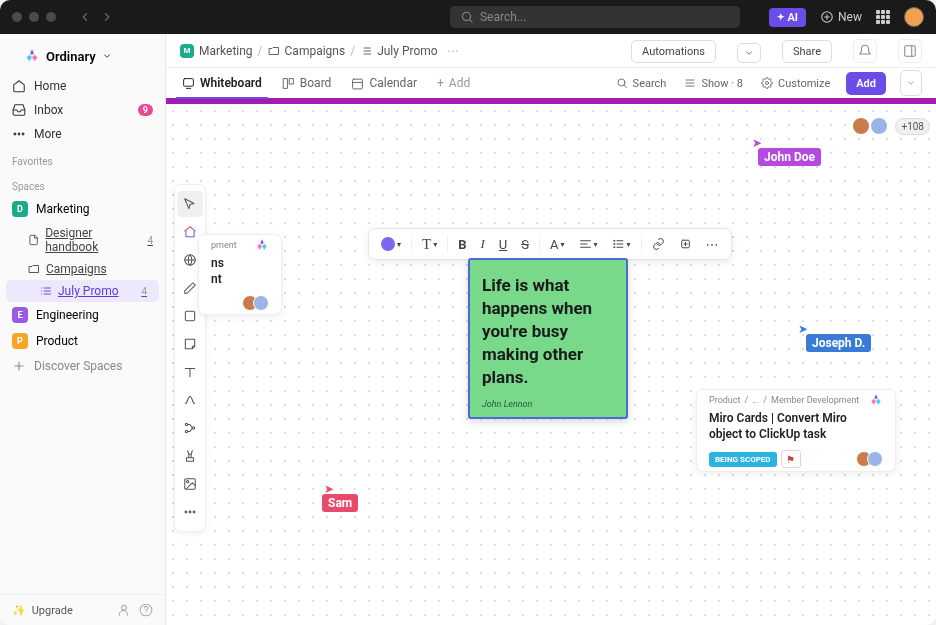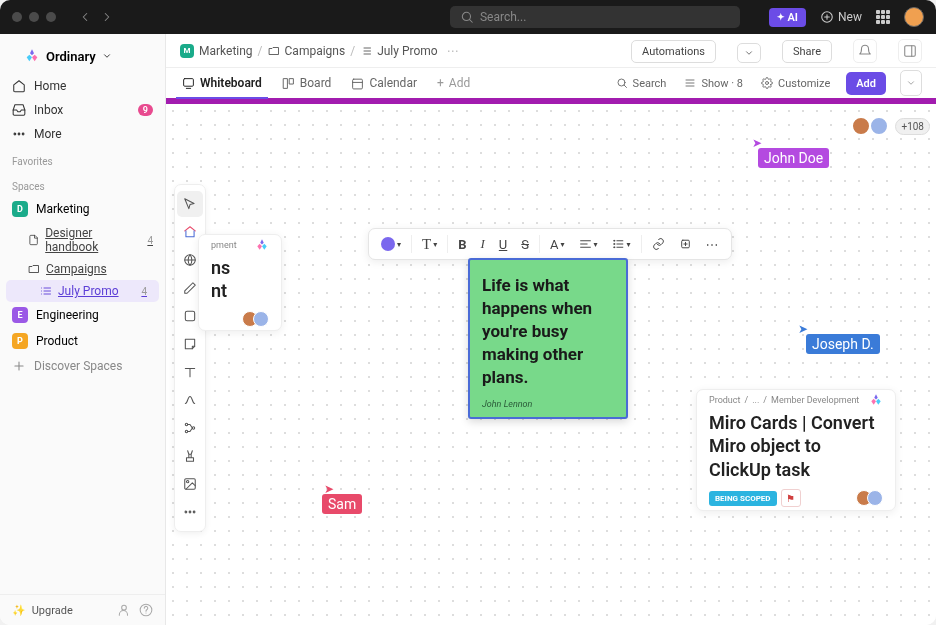--- a/index.html
+++ b/index.html
@@ -66,31 +66,31 @@
 .color-dot { width: 14px; height: 14px; border-radius: 50%; background: #7b68ee; }
 
 .note { position: absolute; left: 302px; top: 154px; width: 160px; background: #78d98a; border: 2px solid #4a6bd6; border-radius: 3px; padding: 14px 12px 8px; box-shadow: 0 3px 8px rgba(0,0,0,0.15); }
 .note-text { font-size: 17px; font-weight: 700; line-height: 1.35; color: #1a1a1a; }
 .note-author { font-size: 9px; color: #2a5a38; margin-top: 10px; font-style: italic; }
 
 .card { position: absolute; background: #fff; border: 1px solid #eee; border-radius: 7px; box-shadow: 0 2px 8px rgba(0,0,0,0.07); padding: 3px 12px; font-size: 11px; }
 .card1 { left: 32px; top: 130px; width: 84px; }
 .card2 { left: 530px; top: 285px; width: 200px; }
 .card-crumb { font-size: 9px; color: #888; display: flex; align-items: center; gap: 4px; margin-bottom: 4px; }
-.card-title { font-size: 18px; font-weight: 600; color: #222; line-height: 1.3; }
+.card-title { font-size: 12px; font-weight: 600; color: #222; line-height: 1.3; }
 .card-foot { display: flex; align-items: center; gap: 4px; margin-top: 8px; }
 .chip { background: #2bb4e0; color: #fff; font-size: 8px; font-weight: 700; padding: 3px 6px; border-radius: 3px; }
 .flag-chip { width: 20px; height: 18px; border: 1px solid #f0d0d0; border-radius: 3px; display: flex; align-items: center; justify-content: center; color: #d04040; font-size: 10px; }
 .card-avs { margin-left: auto; display: flex; }
 .mini-av { width: 16px; height: 16px; border-radius: 50%; border: 1.5px solid #fff; }
 .mini-av.m1 { background: #c97b4a; }
 .mini-av.m2 { background: #9bb4e8; margin-left: -5px; }
 .cu-logo { width: 14px; height: 14px; margin-left: auto; }
 
-.cursor-tag { position: absolute; font-size: 14px; color: #fff; padding: 2px 6px; border-radius: 3px; font-weight: 400; }
+.cursor-tag { position: absolute; font-size: 12px; color: #fff; padding: 2px 6px; border-radius: 3px; font-weight: 700; }
 .cursor-ptr { position: absolute; font-size: 12px; }
 .c-john { left: 586px; top: 32px; color: #b44ae0; }
 .t-john { left: 592px; top: 44px; background: #b44ae0; }
 .c-joseph { left: 632px; top: 218px; color: #3a7bd8; }
 .t-joseph { left: 640px; top: 230px; background: #3a7bd8; }
 .c-sam { left: 158px; top: 378px; color: #e84a6a; }
 .t-sam { left: 156px; top: 390px; background: #e84a6a; }
 
 svg { display: block; }
 .ico { width: 14px; height: 14px; stroke: currentColor; fill: none; stroke-width: 1.8; stroke-linecap: round; stroke-linejoin: round; }

